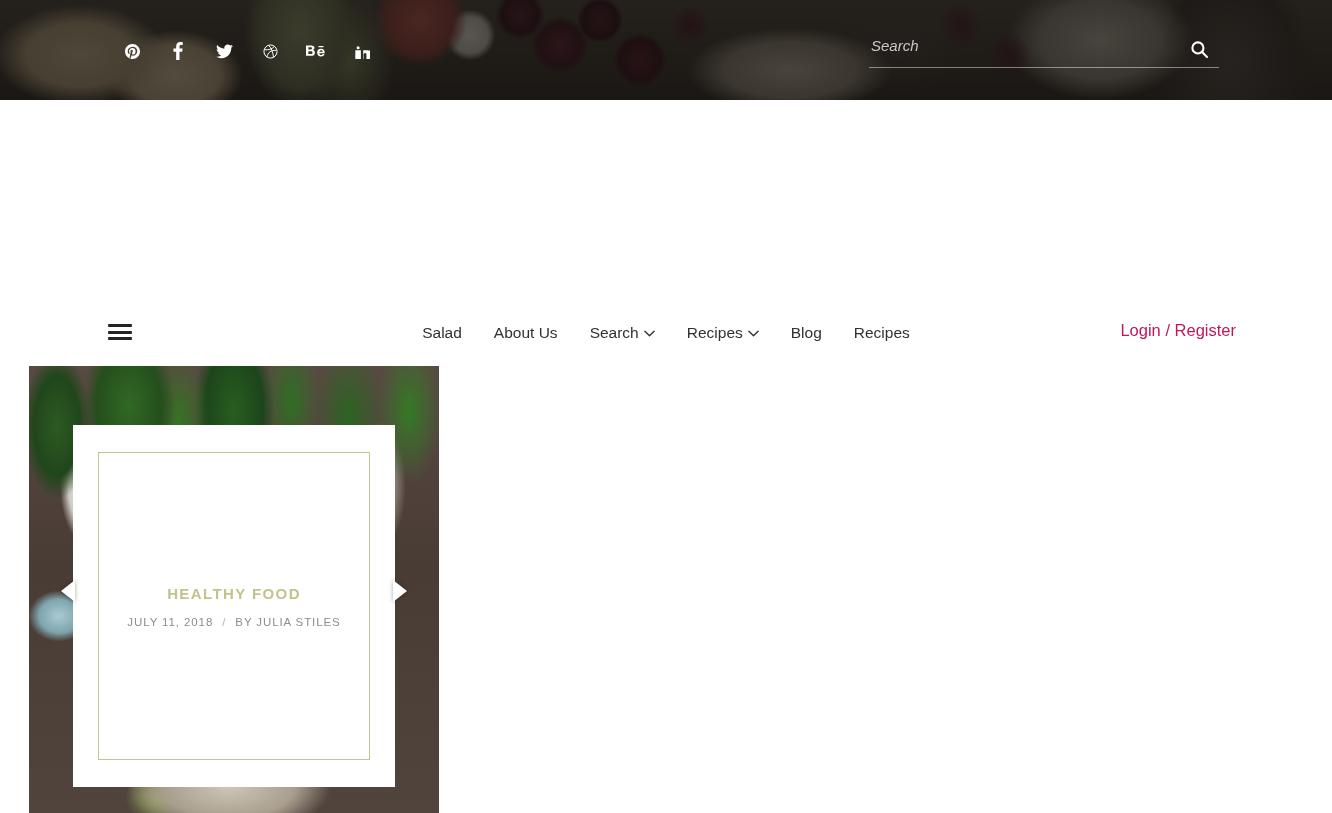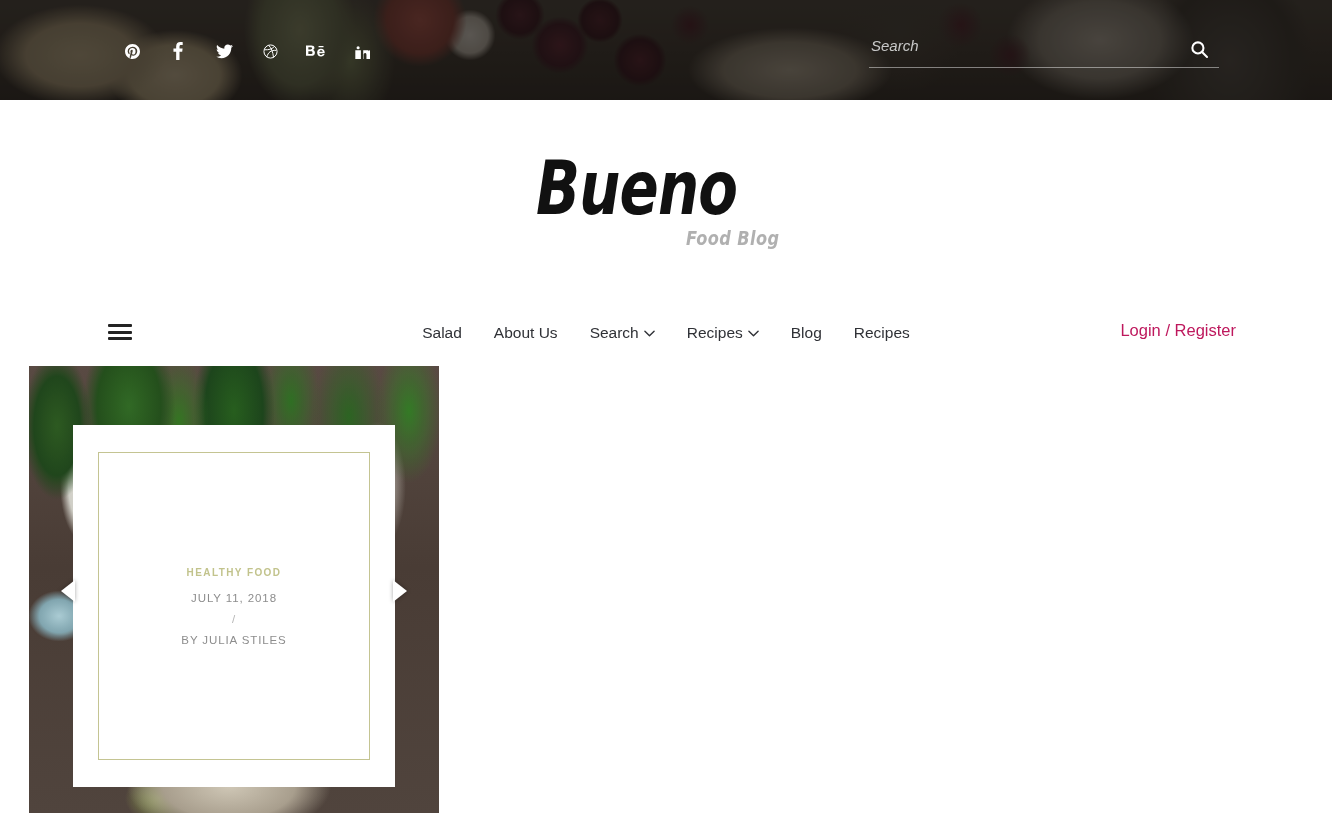--- a/index.html
+++ b/index.html
@@ -231,32 +231,31 @@
     background: #ffffff; z-index: 5;
     display: flex; align-items: center; justify-content: center;
   }
   .feature-inner {
     width: 272px; height: 308px;
     border: 1px solid #c4c492;
     display: flex; flex-direction: column; align-items: center; justify-content: center;
     padding: 0 12px;
   }
   .cat-label {
-    color: #c2c38c; font-size: 10px; font-weight: bold;
+    color: #c2c38c; font-size: 15px; font-weight: bold;
     letter-spacing: 1.4px; text-transform: uppercase; margin-bottom: 14px;
   }
   .post-title {
     color: #111215; font-size: 30px; font-weight: bold;
     letter-spacing: -0.3px; margin-bottom: 32px; white-space: nowrap;
   }
   .post-meta {
     display: flex; align-items: center; gap: 9px;
     color: #8d8d8d; font-size: 11.5px; letter-spacing: 0.9px; text-transform: uppercase;
     white-space: nowrap;
-    flex-direction: column;
   }
   .meta-sep { color: #b5b5b5; }
 
   
   .nav-btn {
     position: absolute; top: 228px; height: 38px;
     background: #aec44f; color: #ffffff;
     display: flex; align-items: center; justify-content: center;
     font-size: 12.5px; font-weight: bold; letter-spacing: 1.4px;
     text-transform: uppercase; cursor: pointer; z-index: 7;
@@ -326,26 +325,20 @@
         <span>
           <svg width="19" height="19" viewBox="0 0 24 24" fill="none" stroke="#fff" stroke-width="2.6" stroke-linecap="round">
               <circle cx="10" cy="10" r="7"></circle>
               <line x1="15.2" y1="15.2" x2="21.5" y2="21.5"></line>
             </svg>
         </span>
       </button>
     </div>
   </div>
 
-  <div class="logo-area">
-    <div class="logo-inner">
-      <div class="logo-title">Bueno</div>
-      <div class="logo-sub">Food Blog</div>
-    </div>
-  </div>
 
   <div class="navbar">
     <div class="hamburger">
       <span></span>
       <span></span>
       <span></span>
     </div>
 
     <nav class="menu">
       <a class="menu-item" href="#">

